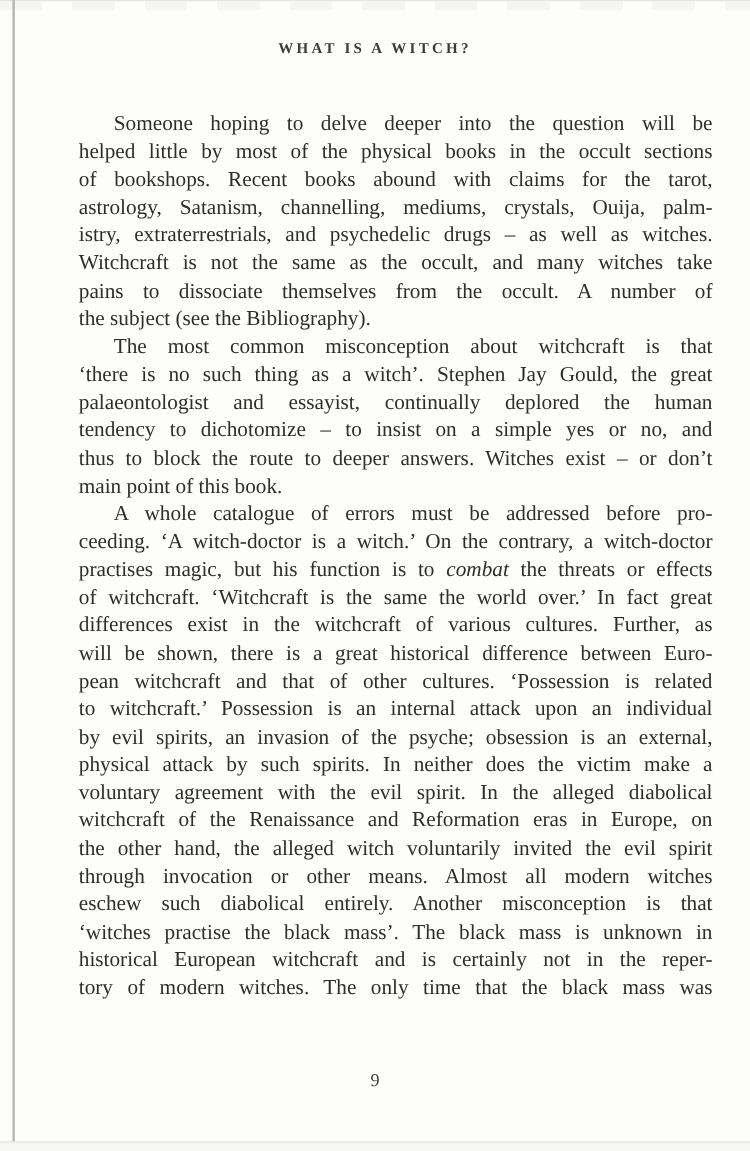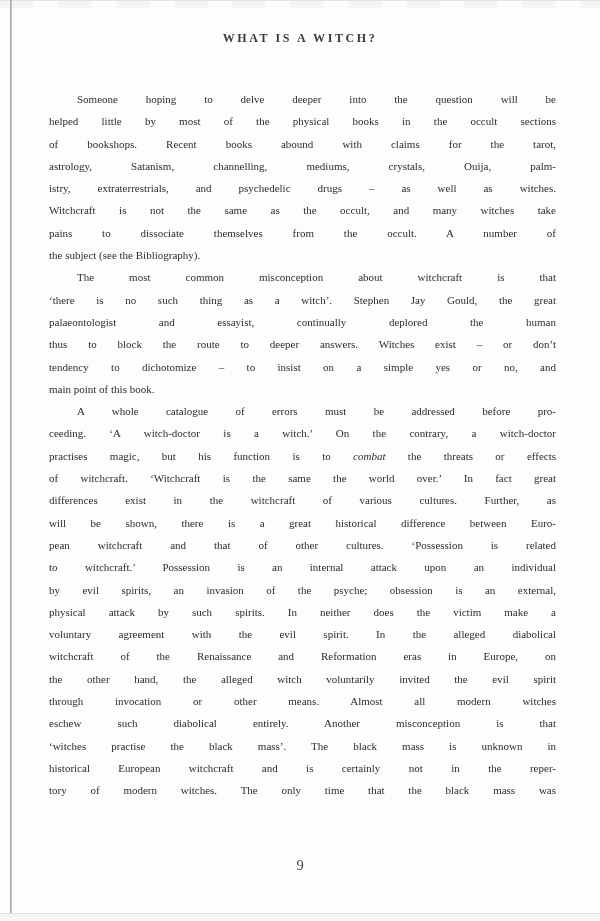--- a/index.html
+++ b/index.html
@@ -29,22 +29,22 @@
     background: #f6f6f4;
   }
   .running-head {
     position: absolute; top: 31px; left: 0; width: 100%;
     text-align: center;
     font-size: 12px; font-weight: bold;
     letter-spacing: 2.6px;
     color: #3b3b3b;
   }
   .body-text {
-    position: absolute; top: 88px; left: 49px; width: 507px;
-    font-size: 11px; line-height: 22.3px;
+    position: absolute; top: 88px; left: 63px; width: 507px;
+    font-size: 17px; line-height: 22.3px;
     color: #2e2d2b;
     text-rendering: optimizeLegibility;
   }
   .line { text-align: justify; text-align-last: justify; }
   .line.first { text-indent: 28px; }
   .line.lastline { text-align-last: left; font-family: Liberation Serif, serif; }
   .line i { }
   .folio {
     position: absolute; top: 857px; left: 0; width: 100%;
     text-align: center;
@@ -69,22 +69,22 @@
         <div class="line">astrology, Satanism, channelling, mediums, crystals, Ouija, palm-</div>
         <div class="line">istry, extraterrestrials, and psychedelic drugs – as well as witches.</div>
         <div class="line">Witchcraft is not the same as the occult, and many witches take</div>
         <div class="line">pains to dissociate themselves from the occult. A number of</div>
         <div class="line lastline">the subject (see the Bibliography).</div>
       </div>
     <div class="para">
         <div class="line first">The most common misconception about witchcraft is that</div>
         <div class="line">‘there is no such thing as a witch’. Stephen Jay Gould, the great</div>
         <div class="line">palaeontologist and essayist, continually deplored the human</div>
+        <div class="line">tendency to dichotomize – to insist on a simple yes or no, and</div>
         <div class="line">thus to block the route to deeper answers. Witches exist – or don’t</div>
-        <div class="line">tendency to dichotomize – to insist on a simple yes or no, and</div>
         <div class="line lastline">main point of this book.</div>
       </div>
     <div class="para">
         <div class="line first">A whole catalogue of errors must be addressed before pro-</div>
         <div class="line">ceeding. ‘A witch-doctor is a witch.’ On the contrary, a witch-doctor</div>
         <div class="line"><span>practises magic, but his function is to </span><i>combat</i><span> the threats or effects</span></div>
         <div class="line">of witchcraft. ‘Witchcraft is the same the world over.’ In fact great</div>
         <div class="line">differences exist in the witchcraft of various cultures. Further, as</div>
         <div class="line">will be shown, there is a great historical difference between Euro-</div>
         <div class="line">pean witchcraft and that of other cultures. ‘Possession is related</div>

